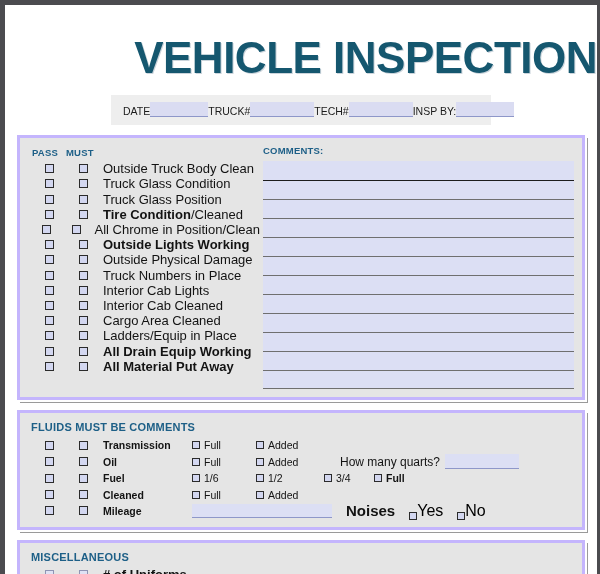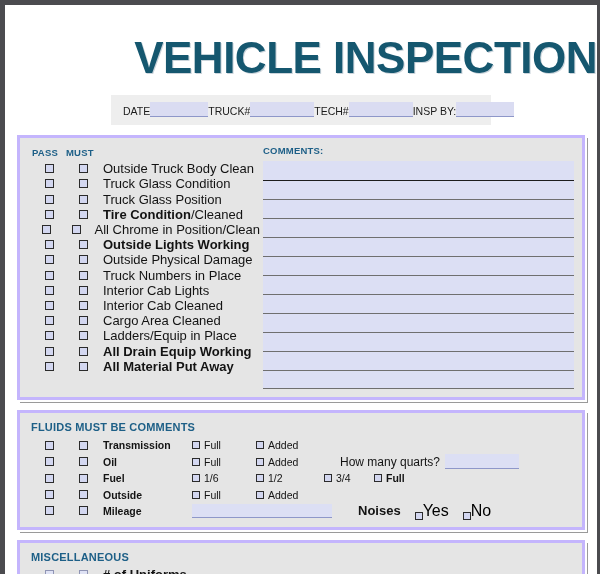--- a/index.html
+++ b/index.html
@@ -196,24 +196,24 @@
     margin-left: 5px;
   }
   .mileage-input {
     background: #dcdff4;
     border: none;
     border-bottom: 1px solid #8e97c9;
     height: 14px;
     width: 140px;
   }
   .noises-label {
-    font-size: 13px;
+    font-size: 15px;
     font-weight: bold;
     color: #131313;
-    padding-left: 26px;
+    padding-left: 14px;
     white-space: nowrap;
   }
   .yn { display: flex; align-items: flex-end; padding-left: 14px; }
 </style>
 </head>
 <body>
 
 <div class="page">
 
   <div class="title">VEHICLE INSPECTION</div>
@@ -465,21 +465,21 @@
               <span class="txt b">Full</span>
             </span>
           </div>
           <div class="fluid-row">
             <span class="cbcell first">
               <span class="cb"></span>
             </span>
             <span class="cbcell">
               <span class="cb"></span>
             </span>
-            <span class="fl-name">Outside</span>
+            <span class="fl-name">Cleaned</span>
             <span class="opt opt-a">
               <span class="cb sm"></span>
               <span class="txt">Full</span>
             </span>
             <span class="opt opt-b">
               <span class="cb sm"></span>
               <span class="txt">Added</span>
             </span>
           </div>
           <div class="fluid-row">

